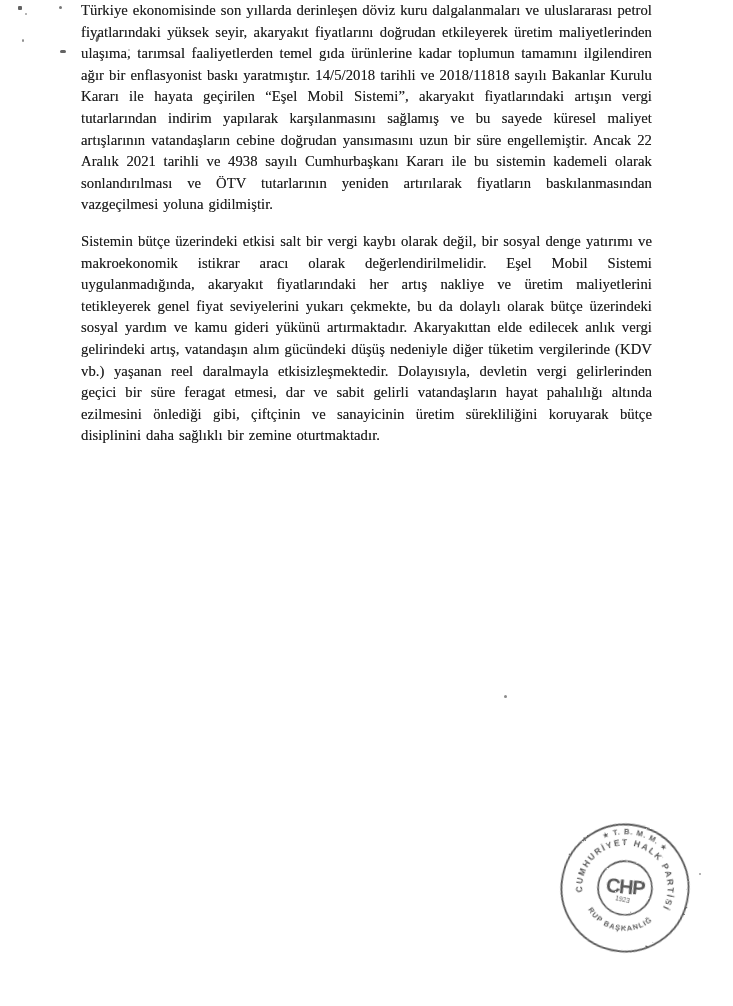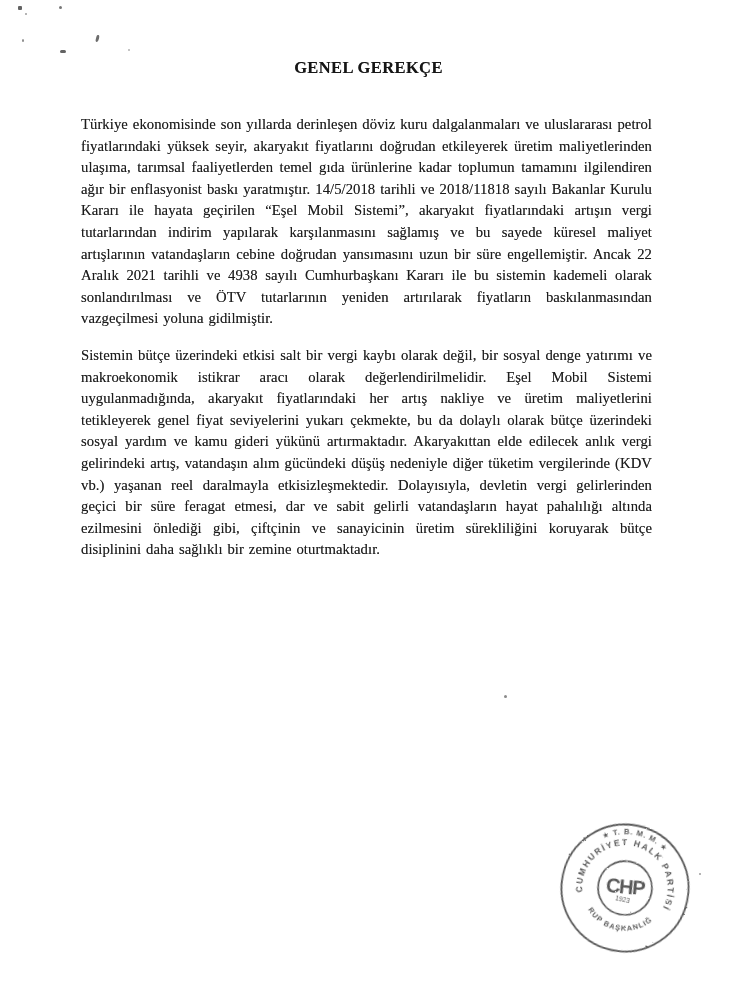--- a/index.html
+++ b/index.html
@@ -75,21 +75,20 @@
   <div class="speck s2"></div>
   <div class="speck s3"></div>
   <div class="speck s4"></div>
   <div class="speck s5"></div>
   <div class="speck s6"></div>
   <div class="speck s7"></div>
   <div class="speck s8"></div>
   <div class="speck s9"></div>
 
   <div class="doc">
-    <div class="doc-title">GENEL GEREKÇE</div>
     <p>Türkiye ekonomisinde son yıllarda derinleşen döviz kuru dalgalanmaları ve uluslararası petrol fiyatlarındaki yüksek seyir, akaryakıt fiyatlarını doğrudan etkileyerek üretim maliyetlerinden ulaşıma, tarımsal faaliyetlerden temel gıda ürünlerine kadar toplumun tamamını ilgilendiren ağır bir enflasyonist baskı yaratmıştır. 14/5/2018 tarihli ve 2018/11818 sayılı Bakanlar Kurulu Kararı ile hayata geçirilen “Eşel Mobil Sistemi”, akaryakıt fiyatlarındaki artışın vergi tutarlarından indirim yapılarak karşılanmasını sağlamış ve bu sayede küresel maliyet artışlarının vatandaşların cebine doğrudan yansımasını uzun bir süre engellemiştir. Ancak 22 Aralık 2021 tarihli ve 4938 sayılı Cumhurbaşkanı Kararı ile bu sistemin kademeli olarak sonlandırılması ve ÖTV tutarlarının yeniden artırılarak fiyatların baskılanmasından vazgeçilmesi yoluna gidilmiştir.</p>
     <p>Sistemin bütçe üzerindeki etkisi salt bir vergi kaybı olarak değil, bir sosyal denge yatırımı ve makroekonomik istikrar aracı olarak değerlendirilmelidir. Eşel Mobil Sistemi uygulanmadığında, akaryakıt fiyatlarındaki her artış nakliye ve üretim maliyetlerini tetikleyerek genel fiyat seviyelerini yukarı çekmekte, bu da dolaylı olarak bütçe üzerindeki sosyal yardım ve kamu gideri yükünü artırmaktadır. Akaryakıttan elde edilecek anlık vergi gelirindeki artış, vatandaşın alım gücündeki düşüş nedeniyle diğer tüketim vergilerinde (KDV vb.) yaşanan reel daralmayla etkisizleşmektedir. Dolayısıyla, devletin vergi gelirlerinden geçici bir süre feragat etmesi, dar ve sabit gelirli vatandaşların hayat pahalılığı altında ezilmesini önlediği gibi, çiftçinin ve sanayicinin üretim sürekliliğini koruyarak bütçe disiplinini daha sağlıklı bir zemine oturtmaktadır.</p>
   </div>
 
   <div class="stamp-wrap">
     <svg viewBox="0 0 200 200" width="138" height="138">
       <defs>
         <path id="arcMain" d="M 46.31 131 A 62 62 0 1 1 153.69 131" fill="none"></path>
         <path id="arcTop" d="M 49.86 40.25 A 78 78 0 0 1 150.14 40.25" fill="none"></path>
         <path id="arcBottom" d="M 52.51 139.85 A 62 62 0 0 0 147.49 139.85" fill="none"></path>

